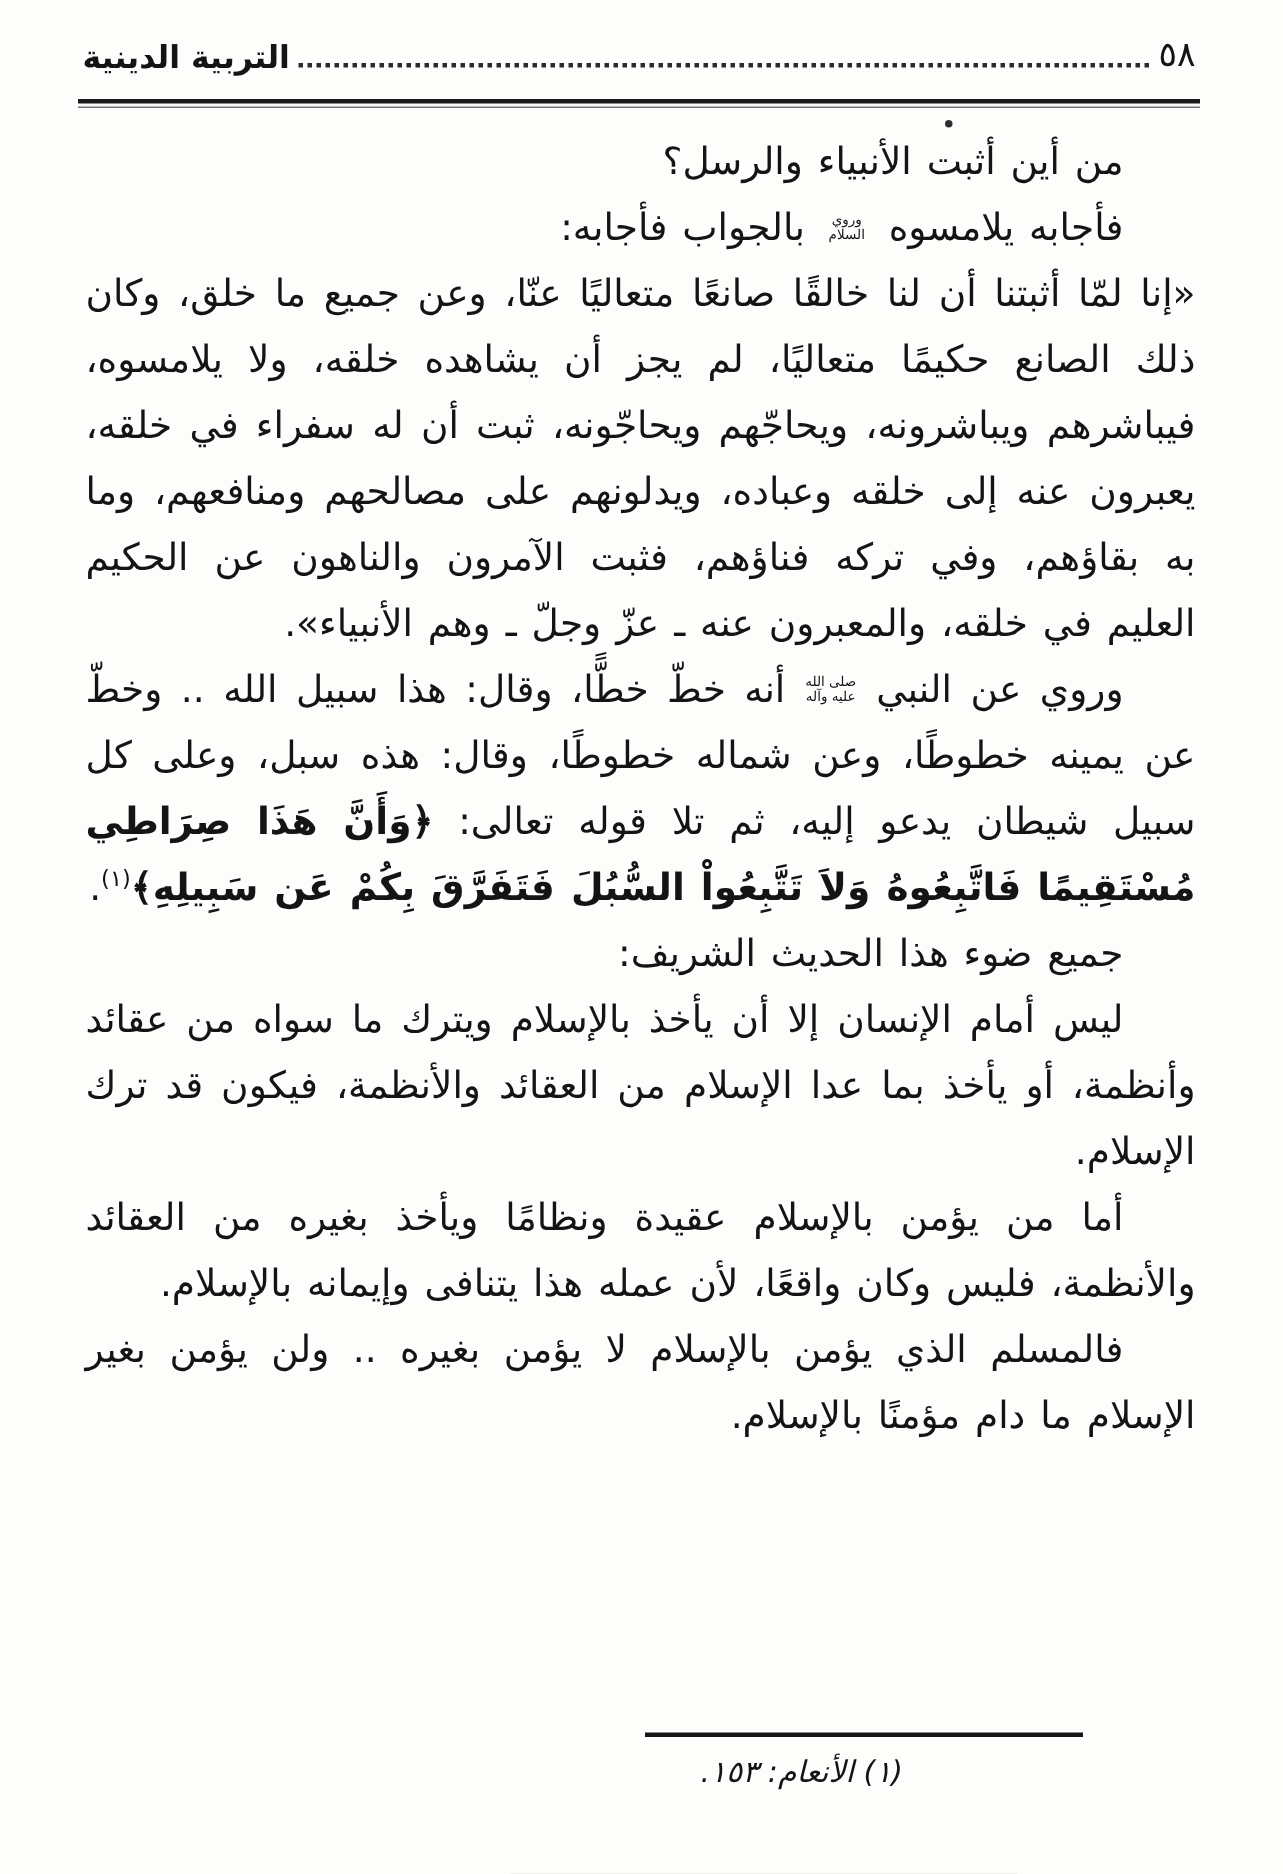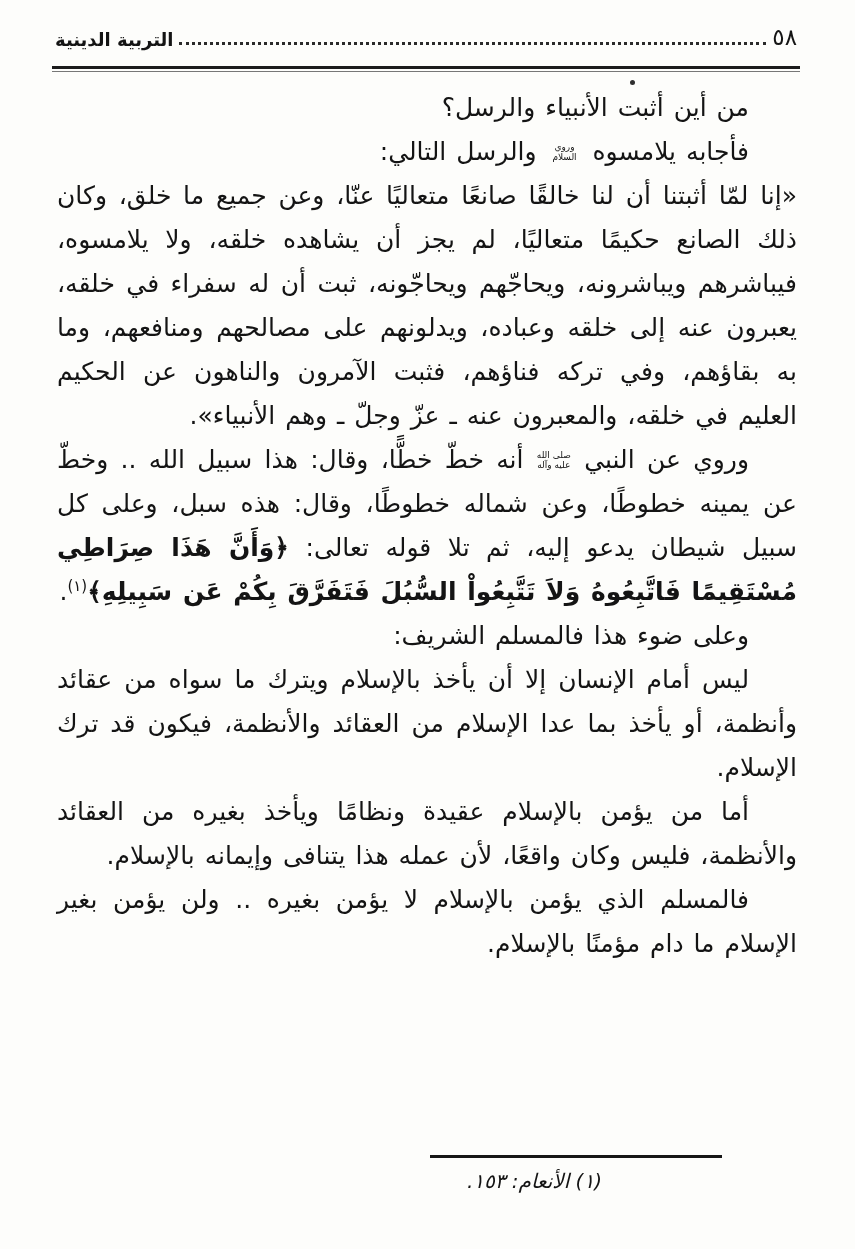--- a/index.html
+++ b/index.html
@@ -24,21 +24,21 @@
     line-height:1;padding-bottom:2px;
   }
   .dot-leader{
     flex:1;
     border-bottom:3.5px dotted #2a2a2a;
     margin:0 6px;height:1px;
     align-self:flex-end;
     position:relative;top:-6px;
   }
   .head-title{
-    font-size:18px;font-weight:bold;line-height:1;padding-bottom:2px;
+    font-size:21px;font-weight:bold;line-height:1;padding-bottom:2px;
   }
   .head-rule{
     position:absolute;top:66px;right:55px;left:52px;
     border-top:3px solid #1c1c1c;
     border-bottom:1px solid #777;
     height:2px;
   }
   .head-dot{
     position:absolute;top:80px;left:630px;
     width:5px;height:5px;border-radius:50%;
@@ -94,24 +94,24 @@
   <div class="running-head">
     <span class="page-number">٥٨</span>
     <span class="dot-leader"></span>
     <span class="head-title">التربية الدينية</span>
   </div>
   <div class="head-rule"></div>
   <div class="head-dot"></div>
 
   <div class="body-text">
       <p class="para indent"><span>من أين أثبت الأنبياء والرسل؟</span></p>
-      <p class="para indent"><span>فأجابه يلامسوه </span><span class="honorific">وروي السلام</span><span> والرسل التالي:</span></p>
+      <p class="para indent"><span>فأجابه يلامسوه </span><span class="honorific">وروي السلام</span><span> بالجواب فأجابه:</span></p>
       <p class="para"><span>«إنا لمّا أثبتنا أن لنا خالقًا صانعًا متعاليًا عنّا، وعن جميع ما خلق، وكان ذلك الصانع حكيمًا متعاليًا، لم يجز أن يشاهده خلقه، ولا يلامسوه، فيباشرهم ويباشرونه، ويحاجّهم ويحاجّونه، ثبت أن له سفراء في خلقه، يعبرون عنه إلى خلقه وعباده، ويدلونهم على مصالحهم ومنافعهم، وما به بقاؤهم، وفي تركه فناؤهم، فثبت الآمرون والناهون عن الحكيم العليم في خلقه، والمعبرون عنه ـ عزّ وجلّ ـ وهم الأنبياء».</span></p>
       <p class="para indent"><span>وروي عن النبي </span><span class="honorific">صلى الله عليه وآله</span><span> أنه خطّ خطًّا، وقال: هذا سبيل الله .. وخطّ عن يمينه خطوطًا، وعن شماله خطوطًا، وقال: هذه سبل، وعلى كل سبيل شيطان يدعو إليه، ثم تلا قوله تعالى: </span><span class="quran">﴿وَأَنَّ هَذَا صِرَاطِي مُسْتَقِيمًا فَاتَّبِعُوهُ وَلاَ تَتَّبِعُواْ السُّبُلَ فَتَفَرَّقَ بِكُمْ عَن سَبِيلِهِ﴾</span><span class="footref">(١)</span><span>.</span></p>
-      <p class="para indent"><span>وعلى ضوء هذا فالمسلم الشريف:</span></p>
+      <p class="para indent"><span>جميع ضوء هذا الحديث الشريف:</span></p>
       <p class="para indent"><span>ليس أمام الإنسان إلا أن يأخذ بالإسلام ويترك ما سواه من عقائد وأنظمة، أو يأخذ بما عدا الإسلام من العقائد والأنظمة، فيكون قد ترك الإسلام.</span></p>
       <p class="para indent"><span>أما من يؤمن بالإسلام عقيدة ونظامًا ويأخذ بغيره من العقائد والأنظمة، فليس وكان واقعًا، لأن عمله هذا يتنافى وإيمانه بالإسلام.</span></p>
       <p class="para indent"><span>فالمسلم الذي يؤمن بالإسلام لا يؤمن بغيره .. ولن يؤمن بغير الإسلام ما دام مؤمنًا بالإسلام.</span></p>
     </div>
 
   <div class="footnote-rule"></div>
   <div class="footnote-text">(١) الأنعام: ١٥٣.</div>
 
 </div>
 

